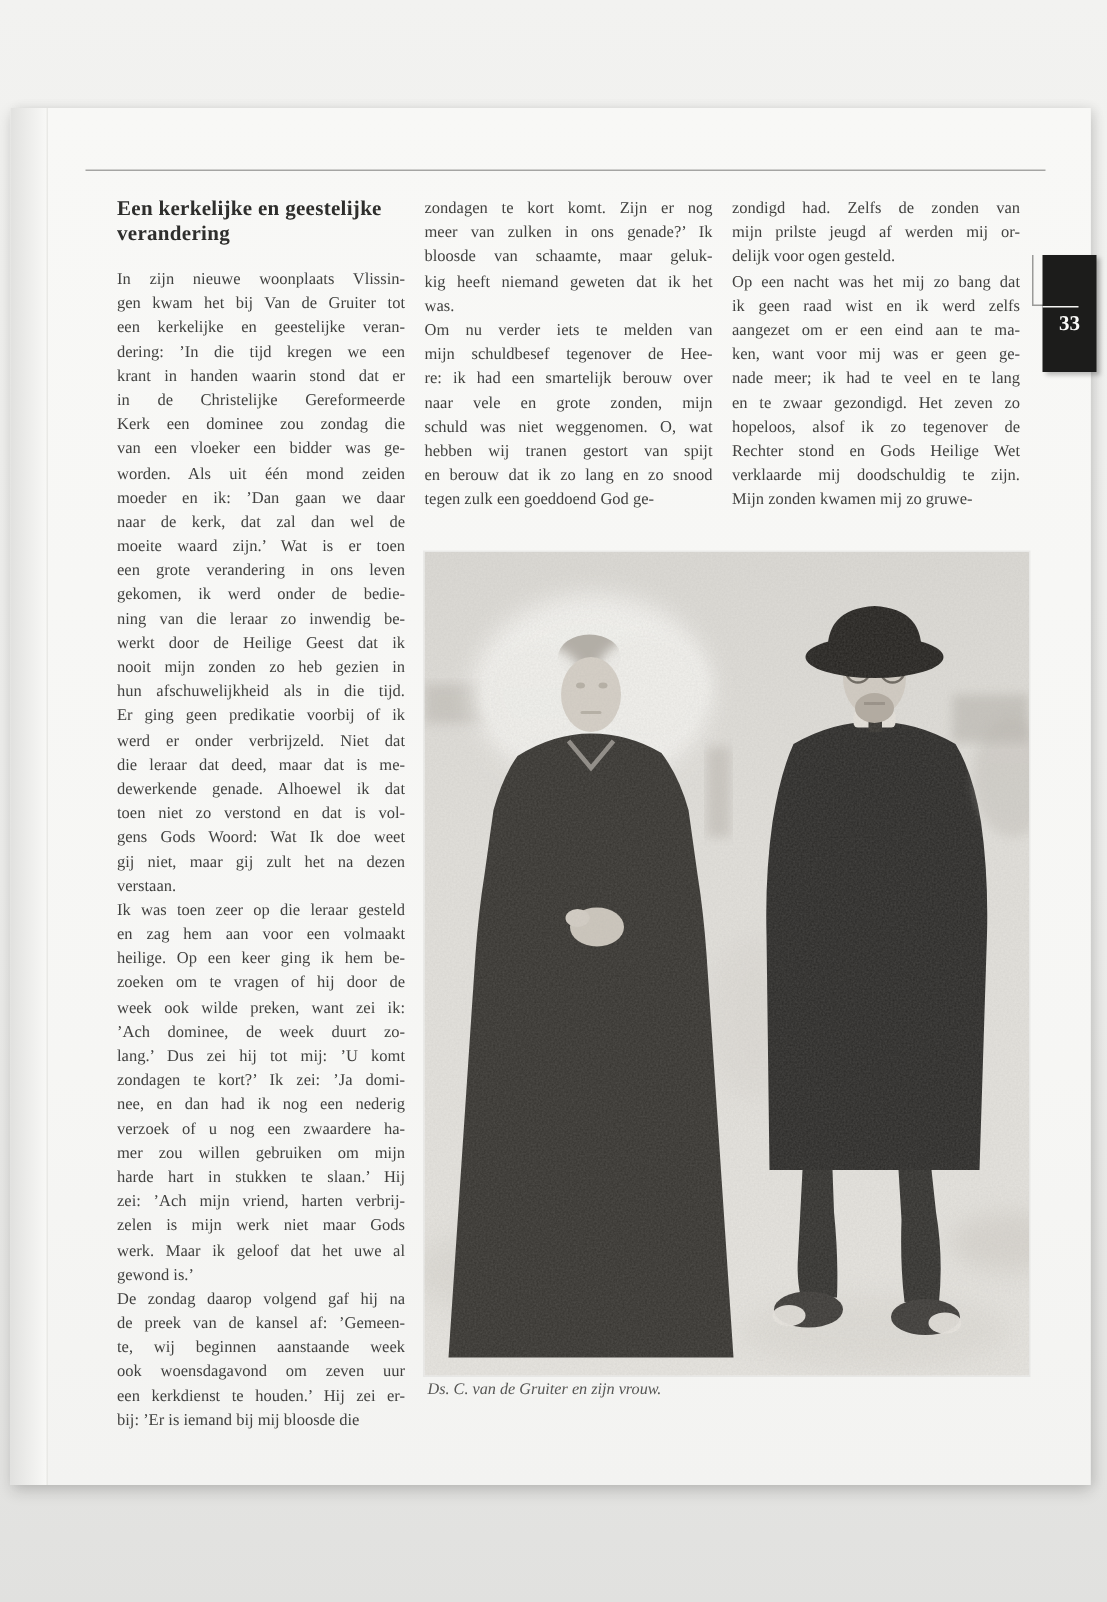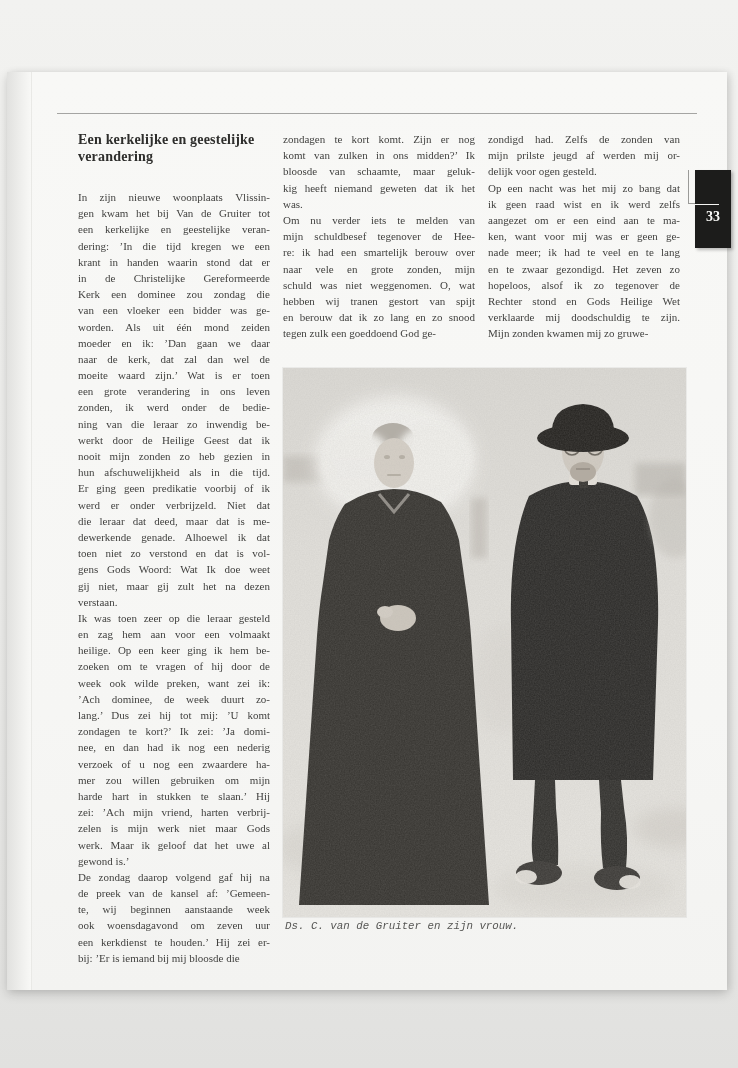--- a/index.html
+++ b/index.html
@@ -17,32 +17,32 @@
     position:absolute;left:0;top:0;bottom:0;width:24px;
     background:linear-gradient(to right,#e1e1df,#eeeeec 55%,#f8f8f6);
     border-right:1px solid #e9e9e6;
   }
   .toprule{position:absolute;left:50px;top:41px;width:640px;height:1px;background:#a5a5a3;}
   .textwrap{position:absolute;left:71px;top:59px;width:606px;}
   .col{position:absolute;top:0;width:192px;font-size:11px;line-height:16.2px;color:#424240;}
   .col1{left:0}.col2{left:205px}.col3{left:410px}
   .heading{
     font-size:14px;font-weight:bold;line-height:17px;color:#2e2e2c;
-    letter-spacing:.2px;margin-bottom:24px;
+    letter-spacing:.2px;margin-bottom:13px;
   }
   .tline{height:16.2px;text-align:justify;text-align-last:justify;overflow:visible;}
   .tline.plast{text-align-last:left;}
   .photo{
     position:absolute;left:276px;top:296px;width:403px;height:549px;
     outline:1px solid rgba(0,0,0,.05);
   }
   .photo svg{display:block;width:100%;height:100%;}
   .caption{
     position:absolute;left:278px;top:848px;width:300px;
-    font-style:italic;font-size:10.8px;line-height:13px;color:#565654;font-family:Liberation Mono, monospace;
+    font-style:italic;font-size:10.8px;line-height:13px;color:#565654;
   }
   .tab{
     position:absolute;left:688px;top:98px;width:36px;height:78px;
     background:#1c1c1b;box-shadow:2px 2px 3px rgba(0,0,0,.25);
   }
   .tab .tabrule{position:absolute;left:0;top:34px;width:24px;height:1px;background:#f4f4f2;}
   .tab .tabnum{
     position:absolute;left:0;top:39px;width:100%;text-align:center;
     color:#fafaf8;font-size:14px;font-weight:bold;font-family:"Liberation Serif",serif;
   }
@@ -71,21 +71,21 @@
           <div class="tline">dering: ’In die tijd kregen we een</div>
           <div class="tline">krant in handen waarin stond dat er</div>
           <div class="tline">in de Christelijke Gereformeerde</div>
           <div class="tline">Kerk een dominee zou zondag die</div>
           <div class="tline">van een vloeker een bidder was ge-</div>
           <div class="tline">worden. Als uit één mond zeiden</div>
           <div class="tline">moeder en ik: ’Dan gaan we daar</div>
           <div class="tline">naar de kerk, dat zal dan wel de</div>
           <div class="tline">moeite waard zijn.’ Wat is er toen</div>
           <div class="tline">een grote verandering in ons leven</div>
-          <div class="tline">zonden, ik werd onder de bedie-</div>
+          <div class="tline">gekomen, ik werd onder de bedie-</div>
           <div class="tline">ning van die leraar zo inwendig be-</div>
           <div class="tline">werkt door de Heilige Geest dat ik</div>
           <div class="tline">nooit mijn zonden zo heb gezien in</div>
           <div class="tline">hun afschuwelijkheid als in die tijd.</div>
           <div class="tline">Er ging geen predikatie voorbij of ik</div>
           <div class="tline">werd er onder verbrijzeld. Niet dat</div>
           <div class="tline">die leraar dat deed, maar dat is me-</div>
           <div class="tline">dewerkende genade. Alhoewel ik dat</div>
           <div class="tline">toen niet zo verstond en dat is vol-</div>
           <div class="tline">gens Gods Woord: Wat Ik doe weet</div>
@@ -110,21 +110,21 @@
           <div class="tline">De zondag daarop volgend gaf hij na</div>
           <div class="tline">de preek van de kansel af: ’Gemeen-</div>
           <div class="tline">te, wij beginnen aanstaande week</div>
           <div class="tline">ook woensdagavond om zeven uur</div>
           <div class="tline">een kerkdienst te houden.’ Hij zei er-</div>
           <div class="tline plast">bij: ’Er is iemand bij mij bloosde die</div>
         </div>
     </div>
     <div class="col col2">
         <div class="tline">zondagen te kort komt. Zijn er nog</div>
-        <div class="tline">komt van zulken in ons midden?’ Ik</div>
+        <div class="tline">meer van zulken in ons genade?’ Ik</div>
         <div class="tline">bloosde van schaamte, maar geluk-</div>
         <div class="tline">kig heeft niemand geweten dat ik het</div>
         <div class="tline plast">was.</div>
         <div class="tline">Om nu verder iets te melden van</div>
         <div class="tline">mijn schuldbesef tegenover de Hee-</div>
         <div class="tline">re: ik had een smartelijk berouw over</div>
         <div class="tline">naar vele en grote zonden, mijn</div>
         <div class="tline">schuld was niet weggenomen. O, wat</div>
         <div class="tline">hebben wij tranen gestort van spijt</div>
         <div class="tline">en berouw dat ik zo lang en zo snood</div>

